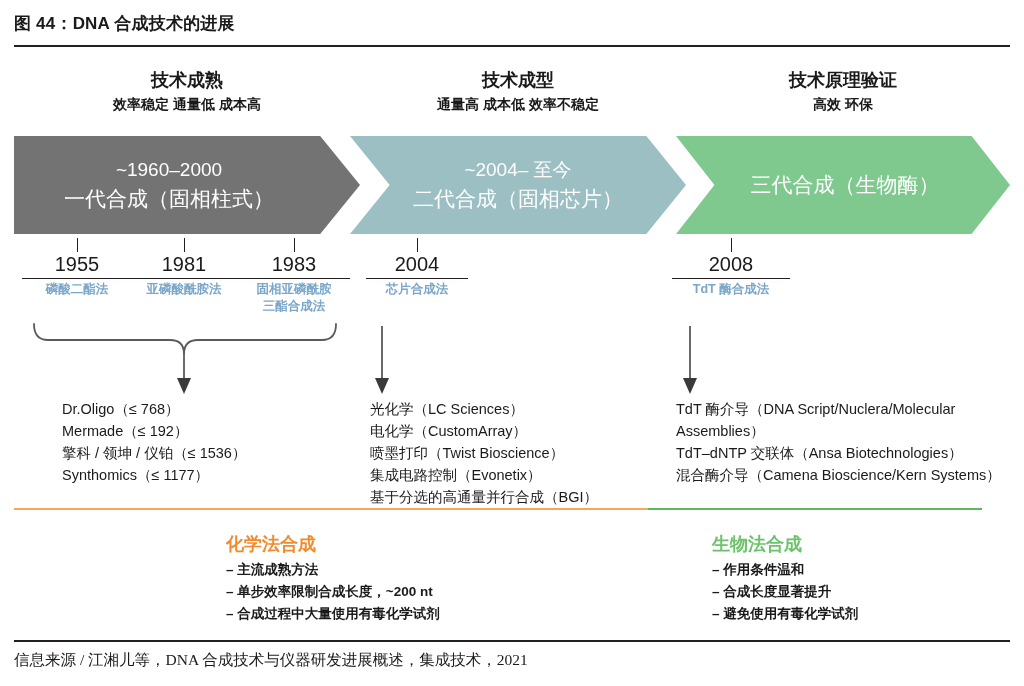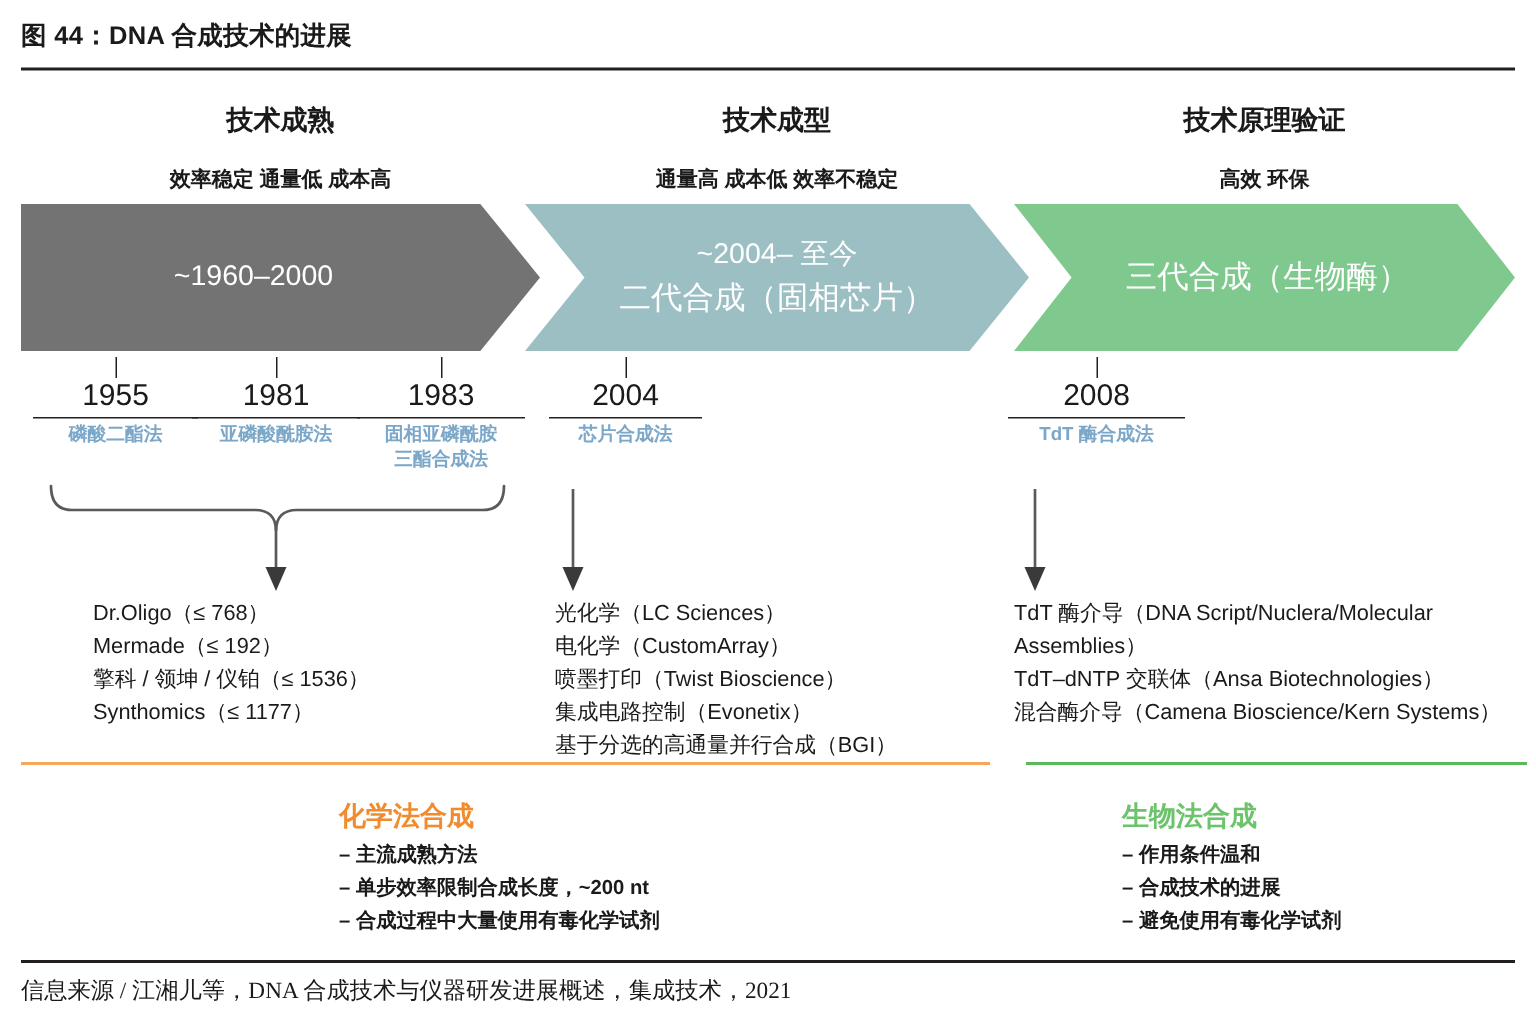--- a/index.html
+++ b/index.html
@@ -51,21 +51,21 @@
     font-weight: 700;
     color: #1a1a1a;
     line-height: 1.35;
     white-space: nowrap;
   }
   .phase-head .ph-sub {
     font-size: 14px;
     font-weight: 700;
     color: #1a1a1a;
     line-height: 1.5;
-    margin-top: 17px;
+    margin-top: 2px;
     white-space: nowrap;
   }
   #phase-head-0 { left: 14px;  top: 68px; width: 346px; }
   #phase-head-1 { left: 350px; top: 68px; width: 336px; }
   #phase-head-2 { left: 676px; top: 68px; width: 334px; }
 
   
   .chevron {
     position: absolute;
     top: 136px;
@@ -174,21 +174,21 @@
     font-size: 13.5px;
     font-weight: 700;
     color: #1a1a1a;
     line-height: 1.62;
   }
   .summary .sum-body .bullet { white-space: nowrap; }
   #summary-0 { left: 14px;  top: 508px; width: 646px; }
   #summary-0 .sum-rule  { background: #f5a85a; }
   #summary-0 .sum-title { color: #f08c2e; }
   #summary-0 .sum-inner { padding-left: 212px; }
-  #summary-1 { left: 684px; top: 508px; width: 334px; }
+  #summary-1 { left: 648px; top: 508px; width: 334px; }
   #summary-1 .sum-rule  { background: #5cb85c; }
   #summary-1 .sum-title { color: #6cc36c; }
   #summary-1 .sum-inner { padding-left: 64px; }
 
   
   .footer-rule {
     position: absolute;
     left: 14px;
     top: 640px;
     width: 996px;
@@ -221,20 +221,21 @@
     <div class="ph-title">技术成型</div>
     <div class="ph-sub">通量高 成本低 效率不稳定</div>
   </div>
   <div class="phase-head" id="phase-head-2">
     <div class="ph-title">技术原理验证</div>
     <div class="ph-sub">高效 环保</div>
   </div>
 
   <div class="chevron" id="chevron-0">
     <div class="cv-period">~1960–2000</div>
+    <div class="cv-name">一代合成（固相柱式）</div>
   </div>
   <div class="chevron" id="chevron-1">
     <div class="cv-period">~2004– 至今</div>
     <div class="cv-name">二代合成（固相芯片）</div>
   </div>
   <div class="chevron" id="chevron-2">
     <div class="cv-name">三代合成（生物酶）</div>
   </div>
 
   <div class="year-marker" id="year-marker-0">
@@ -323,21 +324,21 @@
       </div>
     </div>
   </div>
 
   <div class="summary" id="summary-1">
     <div class="sum-rule"></div>
     <div class="sum-inner">
       <div class="sum-title">生物法合成</div>
       <div class="sum-body">
         <div class="bullet">– 作用条件温和</div>
-        <div class="bullet">– 合成技术的进展</div>
+        <div class="bullet">– 合成长度显著提升</div>
         <div class="bullet">– 避免使用有毒化学试剂</div>
       </div>
     </div>
   </div>
 
   <div class="footer-rule"></div>
   <div class="footer-src">信息来源 / 江湘儿等，DNA 合成技术与仪器研发进展概述，集成技术，2021</div>
 
 </div>
 

